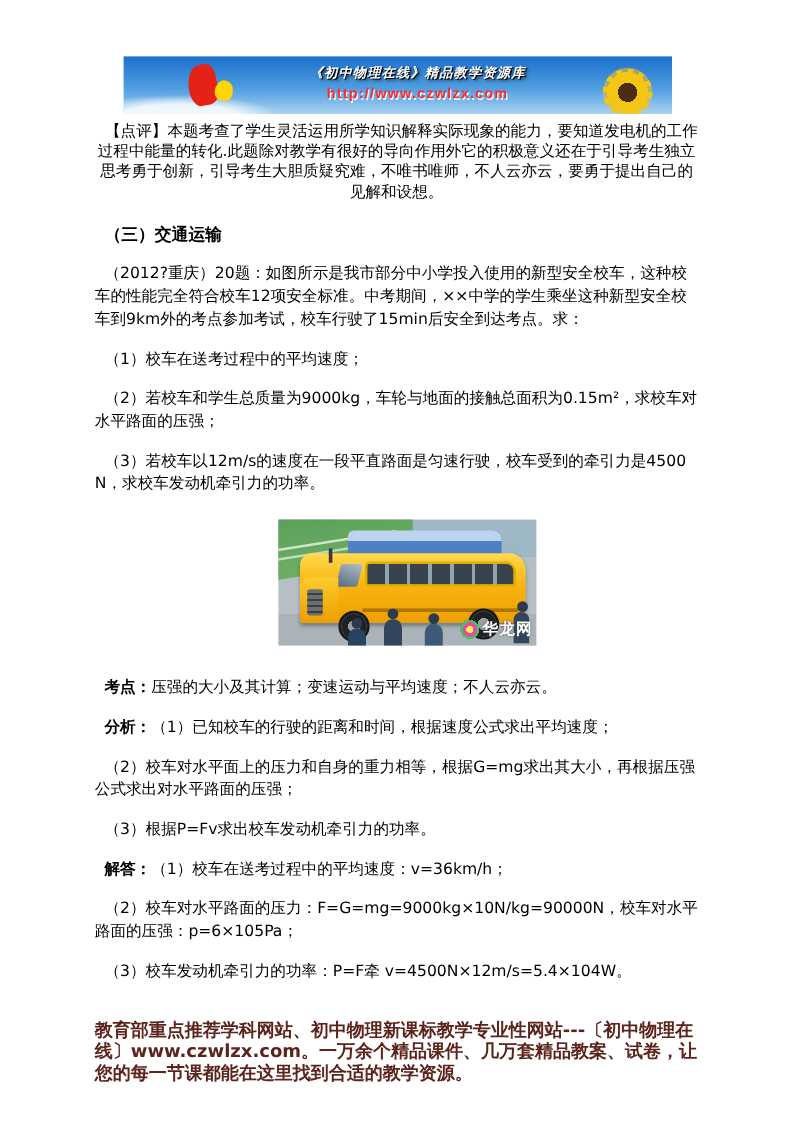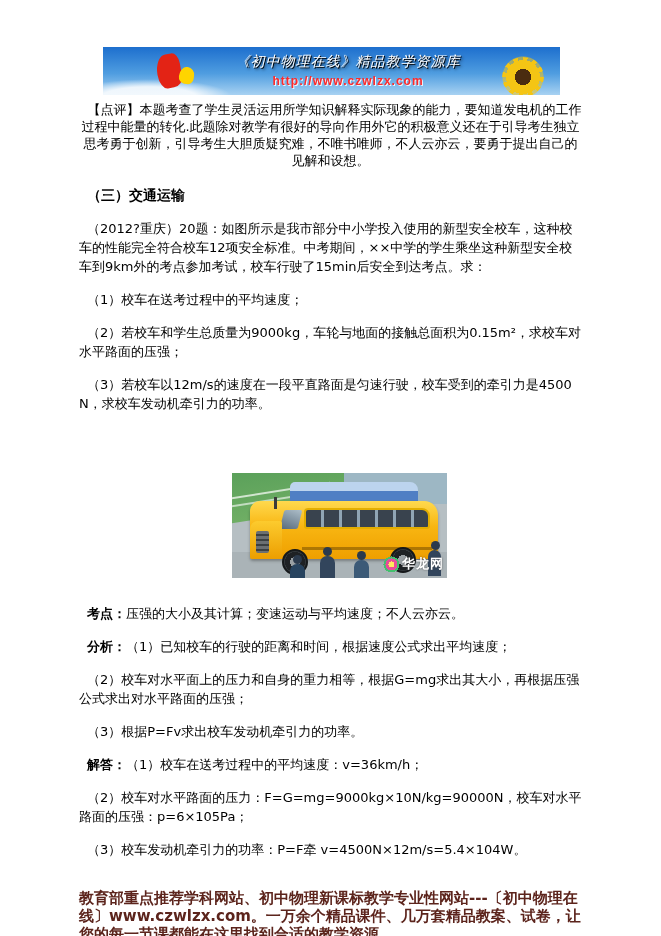--- a/index.html
+++ b/index.html
@@ -32,21 +32,21 @@
     transform: rotate(-10deg);
   }
   .flame::after {
     content: ""; position: absolute; right: -12px; bottom: 1px;
     width: 15px; height: 17px; background: #ffd400;
     border-radius: 55% 60% 50% 50% / 70% 55% 45% 50%;
     transform: rotate(18deg);
   }
   .banner-text { position: absolute; left: 95px; top: 6px; width: 300px; text-align: center; }
   .banner-title {
-    font-size: 14px; font-weight: normal; font-style: italic; color: #ffffff;
+    font-size: 11px; font-weight: bold; font-style: italic; color: #ffffff;
     letter-spacing: 1px; white-space: nowrap;
     text-shadow: 1px 1px 0 #000, 2px 2px 3px rgba(0,0,0,.65);
   }
   .banner-url {
     margin-top: 3px;
     font-family: Liberation Sans, sans-serif;
     font-size: 12px; font-weight: bold; color: #ff2a2a; letter-spacing: 1px;
     text-shadow: 1px 1px 0 rgba(255,255,255,.85);
   }
   .sunflower {
@@ -68,21 +68,21 @@
     margin: 14px 0; text-indent: 8px;
     word-break: break-all;
   }
   .para.comment { margin-top: 6px; line-height: 17px; text-align: center; }
   .heading { font-size: 14px; font-weight: bold; margin: 18px 0 10px; text-indent: 8px; }
   .lbl { font-weight: bold; }
 
   
   .figure {
     position: relative;
-    margin: 60px 0 26px 153px;
+    margin: 20px 0 26px 153px;
     width: 215px; height: 105px;
     background: linear-gradient(180deg, #9db7c4 0 30%, #b6bfc3 30% 75%, #aab3b7 75% 100%);
     overflow: hidden;
   }
   .field {
     position: absolute; left: -8px; top: -10px; width: 120px; height: 52px;
     background: linear-gradient(180deg, #5aa05a, #6fae64);
     transform: skewY(-9deg);
   }
   .field::after {

